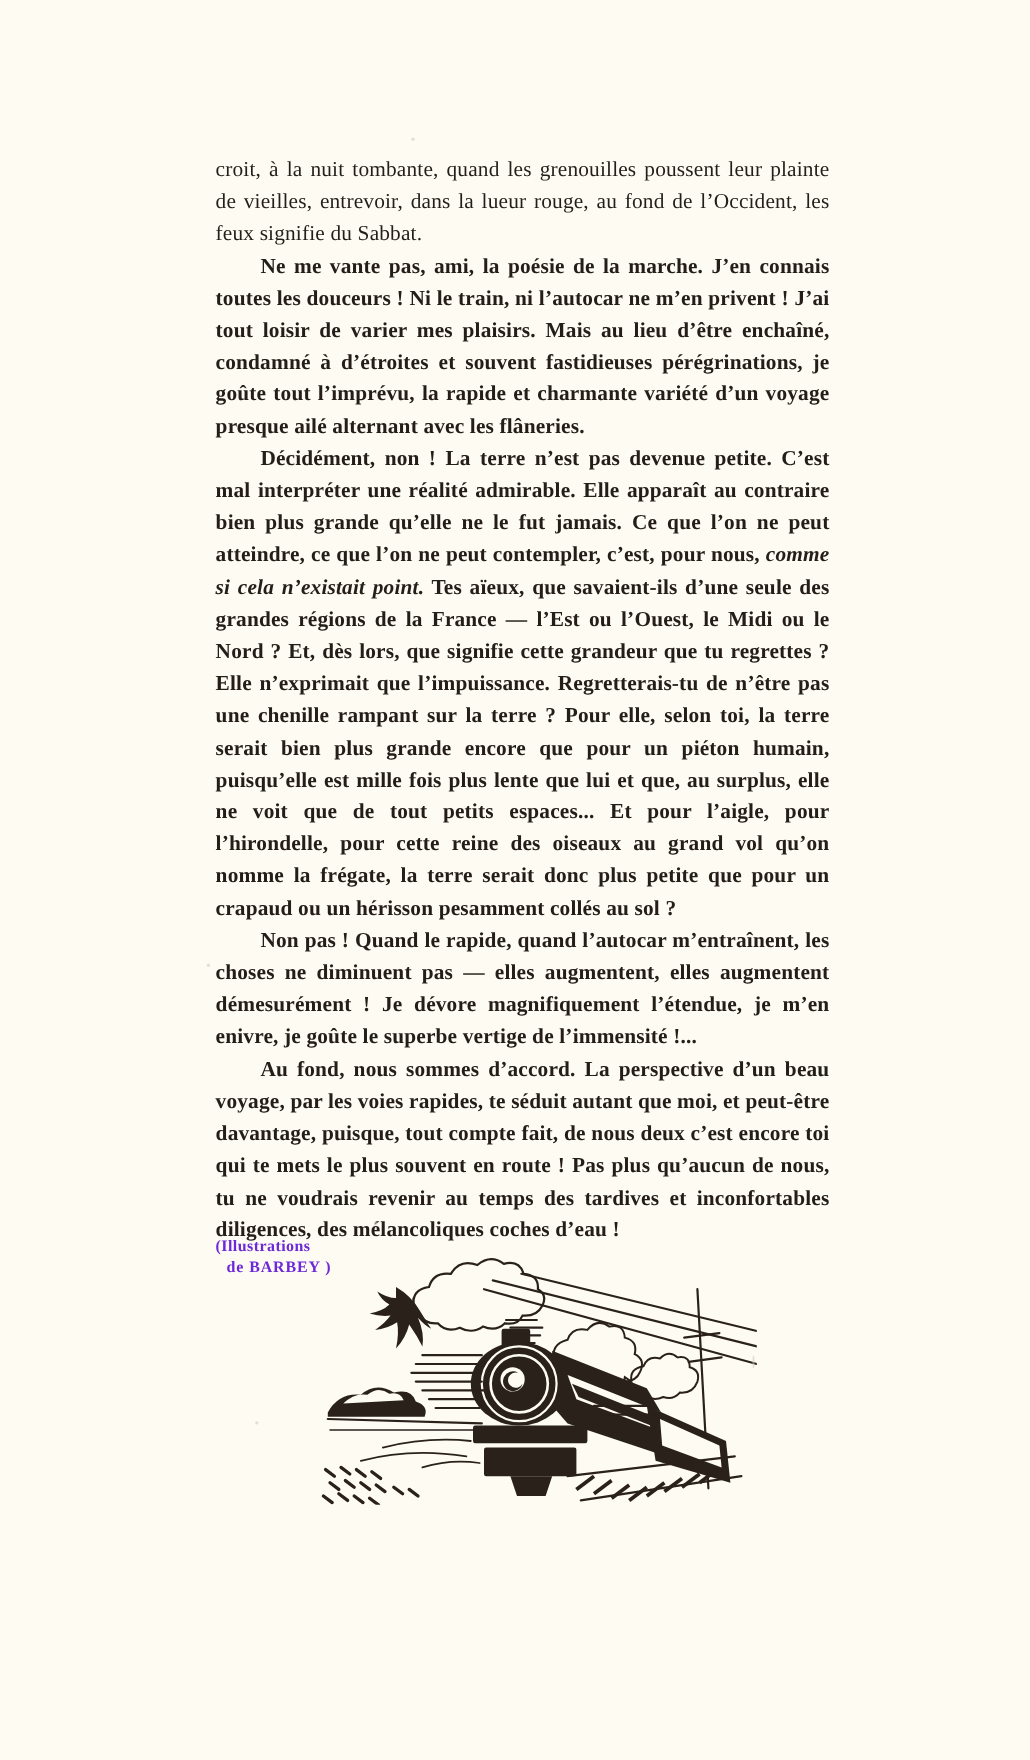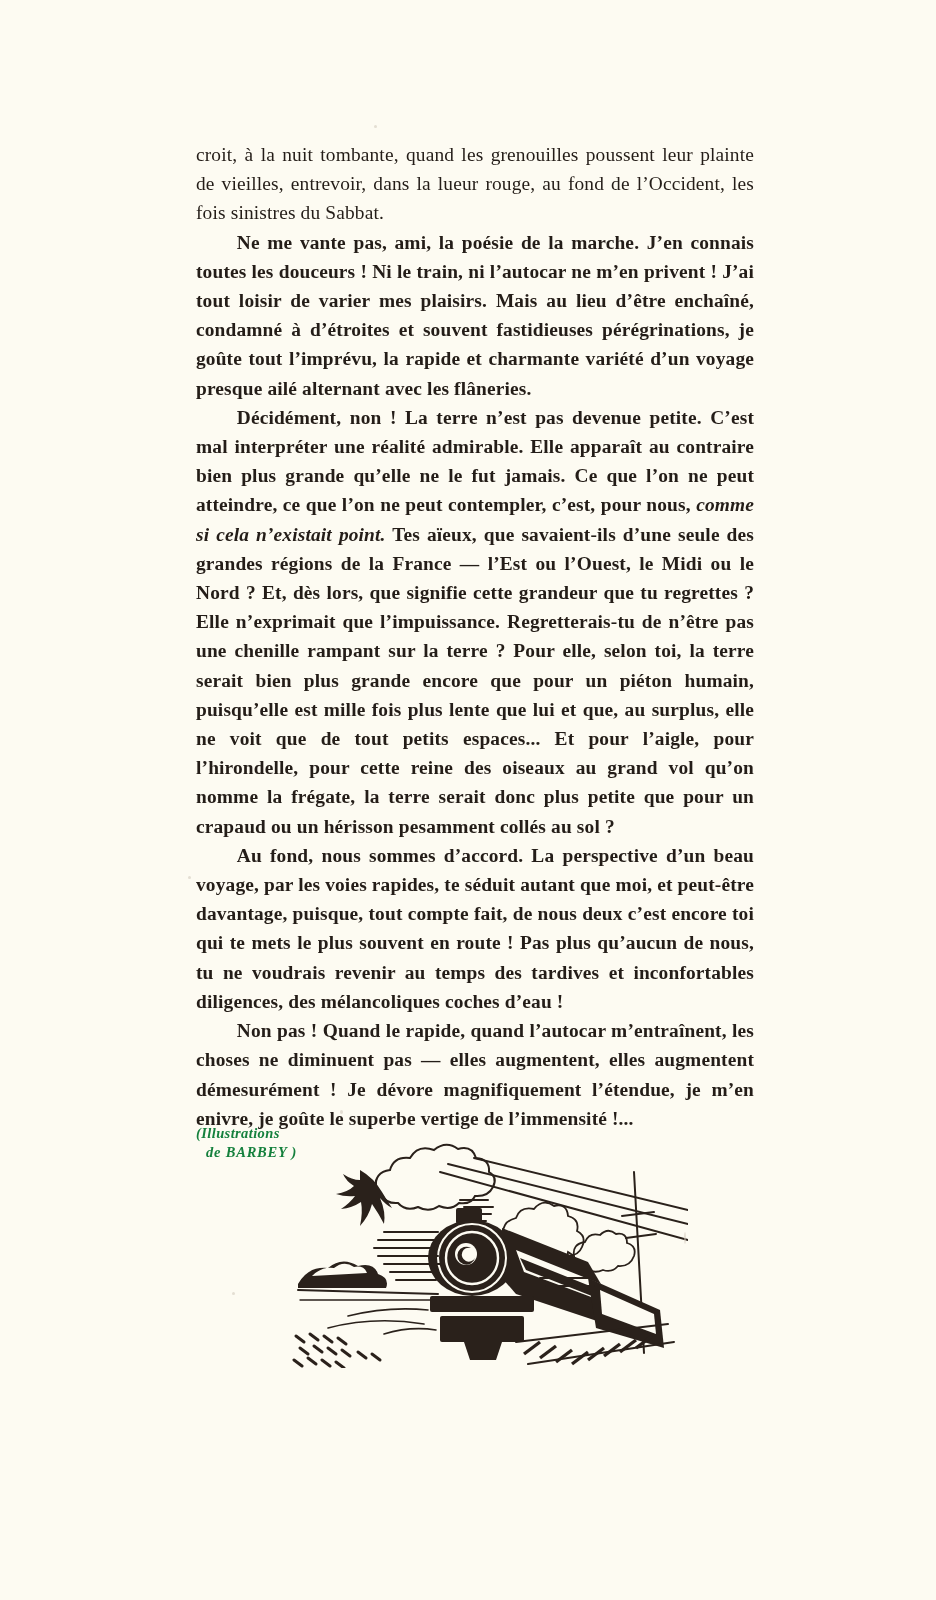--- a/index.html
+++ b/index.html
@@ -76,26 +76,25 @@
     color: #332a22;
     padding-right: 18px;
     margin-top: 7px;
   }
 
   
   .illus-credit {
     position: absolute;
     left: 196px;
     top: 1124px;
-    font-style: italic;
     font-weight: bold;
     font-size: 14.5px;
     line-height: 19px;
     letter-spacing: 0.4px;
-    color: #15803d;
+    color: #6d28d9;
   }
   .illus-credit .line2 {
     display: block;
     padding-left: 10px;
     letter-spacing: 0.8px;
   }
 
   
   .illustration {
     position: absolute;
@@ -118,29 +117,29 @@
     opacity: .55;
   }
 </style>
 </head>
 <body>
 
 <div class="page">
 
   <div class="textblock">
 
-    <p class="para">croit, à la nuit tombante, quand les grenouilles poussent leur plainte de vieilles, entrevoir, dans la lueur rouge, au fond de l’Occident, les fois sinistres du Sabbat.</p>
+    <p class="para">croit, à la nuit tombante, quand les grenouilles poussent leur plainte de vieilles, entrevoir, dans la lueur rouge, au fond de l’Occident, les feux signifie du Sabbat.</p>
 
     <p class="para indent">Ne me vante pas, ami, la poésie de la marche. J’en connais toutes les douceurs ! Ni le train, ni l’autocar ne m’en privent ! J’ai tout loisir de varier mes plaisirs. Mais au lieu d’être enchaîné, condamné à d’étroites et souvent fastidieuses pérégrinations, je goûte tout l’imprévu, la rapide et charmante variété d’un voyage presque ailé alternant avec les flâneries.</p>
 
     <p class="para indent"><span>Décidément, non ! La terre n’est pas devenue petite. C’est mal interpréter une réalité admirable. Elle apparaît au contraire bien plus grande qu’elle ne le fut jamais. Ce que l’on ne peut atteindre, ce que l’on ne peut contempler, c’est, pour nous, </span><span class="it">comme si cela n’existait point.</span><span> Tes aïeux, que savaient-ils d’une seule des grandes régions de la France — l’Est ou l’Ouest, le Midi ou le Nord ? Et, dès lors, que signifie cette grandeur que tu regrettes ? Elle n’exprimait que l’impuissance. Regretterais-tu de n’être pas une chenille rampant sur la terre ? Pour elle, selon toi, la terre serait bien plus grande encore que pour un piéton humain, puisqu’elle est mille fois plus lente que lui et que, au surplus, elle ne voit que de tout petits espaces... Et pour l’aigle, pour l’hirondelle, pour cette reine des oiseaux au grand vol qu’on nomme la frégate, la terre serait donc plus petite que pour un crapaud ou un hérisson pesamment collés au sol ?</span></p>
 
+    <p class="para indent">Non pas ! Quand le rapide, quand l’autocar m’entraînent, les choses ne diminuent pas — elles augmentent, elles augmentent démesurément ! Je dévore magnifiquement l’étendue, je m’en enivre, je goûte le superbe vertige de l’immensité !...</p>
+
     <p class="para indent">Au fond, nous sommes d’accord. La perspective d’un beau voyage, par les voies rapides, te séduit autant que moi, et peut-être davantage, puisque, tout compte fait, de nous deux c’est encore toi qui te mets le plus souvent en route ! Pas plus qu’aucun de nous, tu ne voudrais revenir au temps des tardives et inconfortables diligences, des mélancoliques coches d’eau !</p>
-
-    <p class="para indent">Non pas ! Quand le rapide, quand l’autocar m’entraînent, les choses ne diminuent pas — elles augmentent, elles augmentent démesurément ! Je dévore magnifiquement l’étendue, je m’en enivre, je goûte le superbe vertige de l’immensité !...</p>
   </div>
 
 
   <div class="illus-credit">
     <span>(Illustrations</span>
     <span class="line2">de  BARBEY )</span>
   </div>
 
   <div class="illustration">
     <svg viewBox="0 0 400 240" xmlns="http://www.w3.org/2000/svg">

